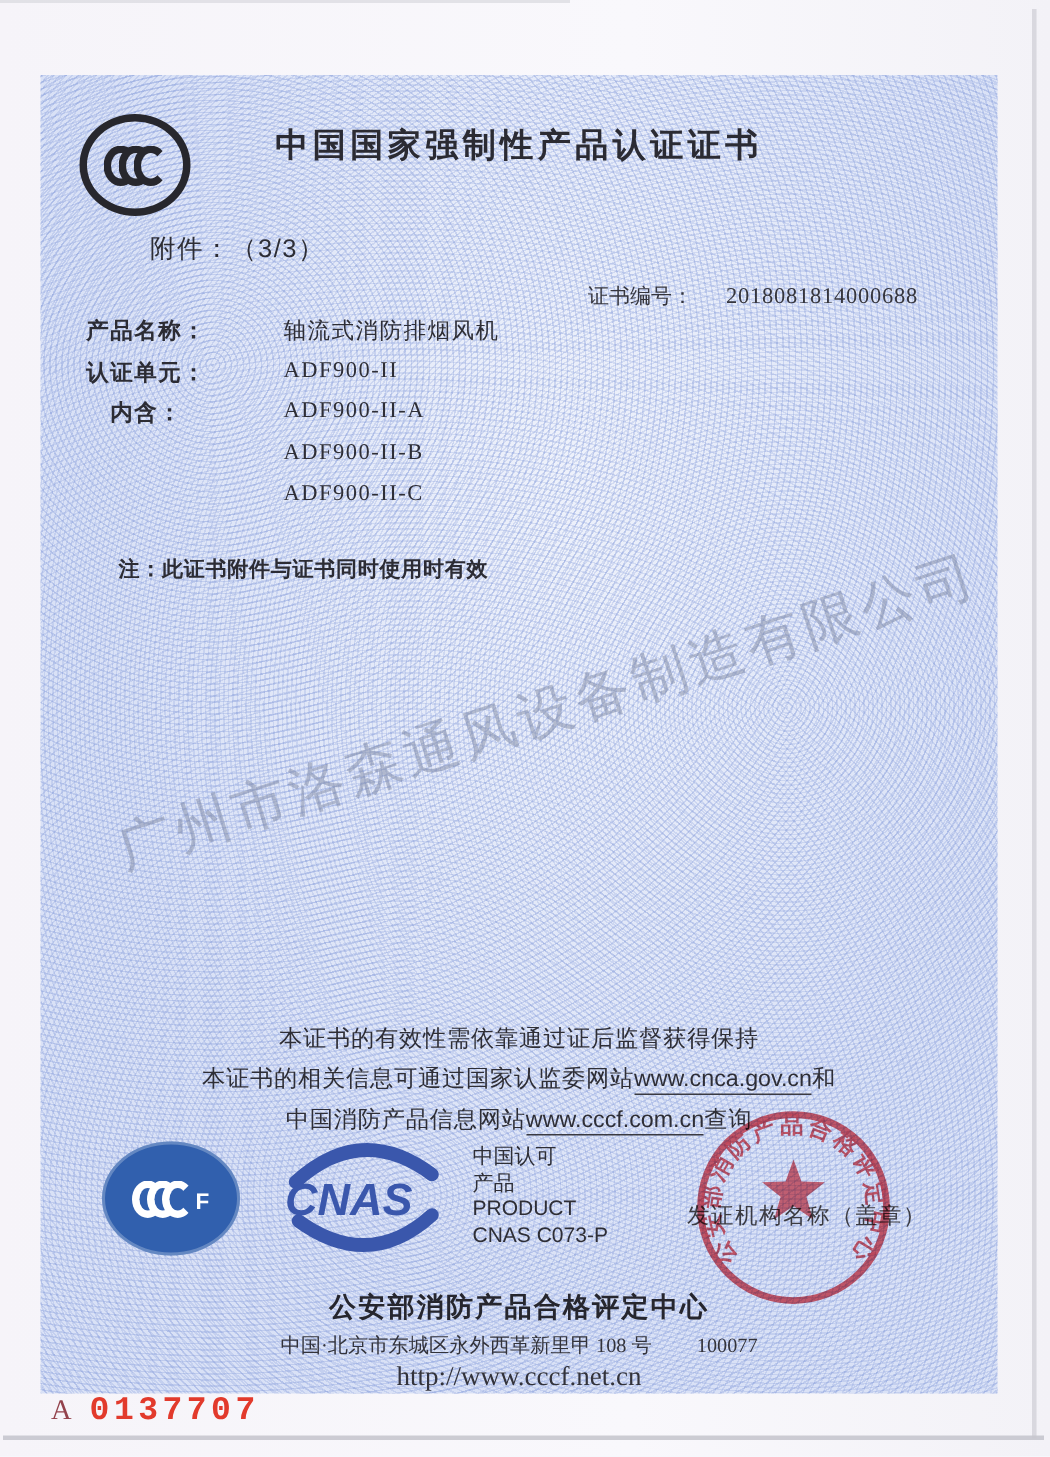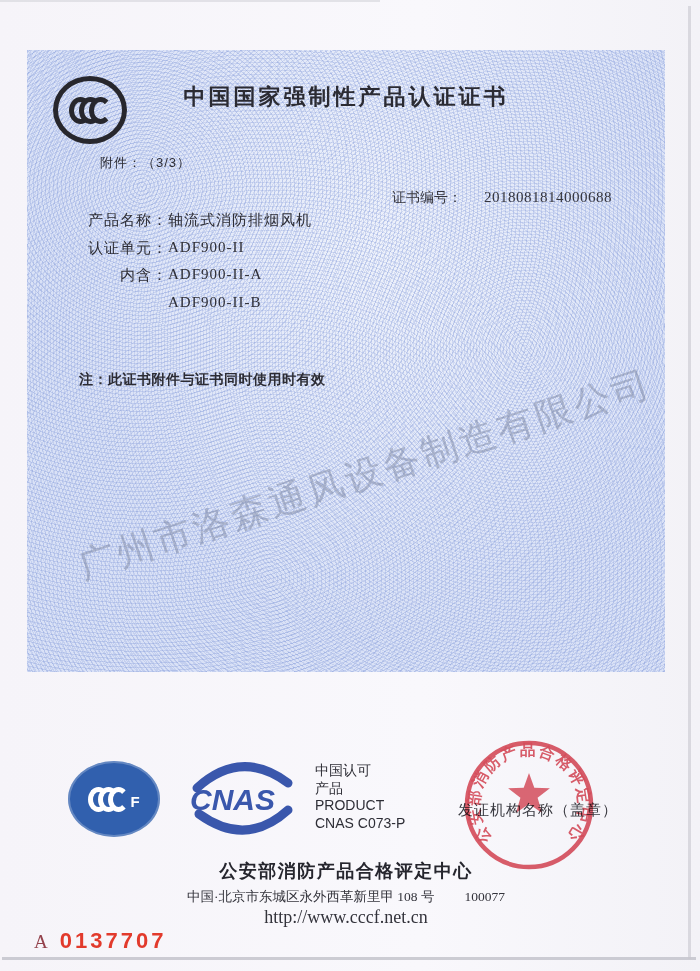--- a/index.html
+++ b/index.html
@@ -9,50 +9,50 @@
   .page {
     position:relative; width:700px; height:971px; overflow:hidden;
     background:linear-gradient(90deg,#f6f4f9 0%, #f9f8fc 60%, #f3f2f7 100%);
   }
   .edge-right { position:absolute; left:688px; top:6px; bottom:12px; width:3px; background:#d3d3da; opacity:.85; }
   .edge-bottom { position:absolute; left:2px; right:4px; top:957px; height:3px; background:#c7c7ce; opacity:.9; }
   .edge-top { position:absolute; left:0; top:0; width:380px; height:2px; background:#d8d8de; opacity:.7; }
 
   
   .cert {
-    position:absolute; left:27px; top:50px; width:638px; height:622px;
+    position:absolute; left:27px; top:50px; width:638px; height:879px;
     background-color:#d9e1f6;
     background-image:
       repeating-radial-gradient(circle at 18% 22%, rgba(122,146,214,0.28) 0 1px, rgba(255,255,255,0) 1px 4px),
       repeating-radial-gradient(circle at 78% 48%, rgba(122,146,214,0.22) 0 1px, rgba(255,255,255,0) 1px 3px),
       repeating-radial-gradient(circle at 38% 85%, rgba(122,146,214,0.22) 0 1px, rgba(255,255,255,0) 1px 4px),
       radial-gradient(ellipse at 55% 30%, rgba(255,255,255,0.55), rgba(255,255,255,0) 65%);
   }
 
   
   .ccc-logo { position:absolute; left:26px; top:26px; width:64px; height:58px;
     border:5px solid #27272d; border-radius:50%;
     display:flex; align-items:center; justify-content:center; }
   .cres { width:13px; height:17px; border:5.5px solid #27272d; border-radius:50%;
     border-right-color:transparent; flex:none; }
   .cres + .cres { margin-left:-13px; }
 
   .title-cn { position:absolute; left:0; top:32px; width:100%; text-align:center;
     font-size:22px; font-weight:700; letter-spacing:3px; color:#2b2b33; }
   .title-en { position:absolute; left:0; top:67px; width:100%; text-align:center;
     font-size:13px; letter-spacing:0.2px; color:#3d3d46; }
-  .attachment { position:absolute; left:73px; top:104px; font-size:13px; color:#2d2d35; letter-spacing:1px; }
+  .attachment { position:absolute; left:73px; top:104px; font-size:17px; color:#2d2d35; letter-spacing:1px; }
 
   .certno { position:absolute; left:365px; top:139px; font-size:14px; color:#35353d; }
   .certno .num { font-family:"Liberation Serif","DejaVu Serif",serif; font-size:15px; letter-spacing:0.5px;margin-left:22px; }
 
   .fields { position:absolute; left:0; top:161px; width:100%; }
   .frow { display:flex; height:27.5px; align-items:flex-start; }
-  .flabel { width:141px; text-align:right; font-size:15px; font-weight:400; color:#2c2c34; letter-spacing:1px; }
-  .fvalue { font-size:15px; color:#2e2e36; letter-spacing:1px;
+  .flabel { width:141px; text-align:center; font-size:15px; font-weight:700; color:#2c2c34; letter-spacing:1px; }
+  .fvalue { margin-left:21px; font-size:15px; color:#2e2e36; letter-spacing:1px;
     font-family:"Liberation Serif","DejaVu Serif",serif; }
   .note { position:absolute; left:52px; top:321px; font-size:14px; font-weight:600; color:#2c2c34; letter-spacing:0.5px; }
 
   .watermark { position:absolute; left:28px; top:400px; width:620px; text-align:center;
     transform:rotate(-18deg); font-size:37px; letter-spacing:3px;
     color:rgba(126,136,164,0.5); white-space:nowrap; pointer-events:none; }
 
   .footer-lines { position:absolute; left:0; top:629px; width:100%; text-align:center;
     font-size:15.5px; line-height:27px; color:#2e2e36; letter-spacing:0.5px; }
   .uline { border-bottom:1.5px solid #3a3a42; padding-bottom:1px;
@@ -80,21 +80,21 @@
     font-size:18px; font-weight:700; color:#26262e; letter-spacing:1.5px; }
   .address { position:absolute; left:0; top:838px; width:100%; text-align:center;
     font-size:13.5px; color:#33333b; font-family:"Liberation Serif","DejaVu Serif",serif; }
   .address .post { margin-left:30px; }
   .site { position:absolute; left:0; top:857px; width:100%; text-align:center;
     font-size:18px; color:#33333b; font-family:"Liberation Serif","DejaVu Serif",serif; }
 
   .serial { position:absolute; left:34px; top:928px; display:flex; align-items:baseline; }
   .serial-prefix { font-size:19px; color:#93424c; font-family:"Liberation Serif","DejaVu Serif",serif; }
   .serial-number { margin-left:12px; font-size:22px; font-weight:700; color:#e23a2c;
-    letter-spacing:3px; font-family:Liberation Sans, sans-serif; }
+    letter-spacing:3px; font-family:Liberation Mono, monospace; }
 </style>
 </head>
 <body>
 
 <div class="page">
 
   <div class="cert">
 
     <div class="ccc-logo">
       <span class="cres"></span>
@@ -119,26 +119,39 @@
         <span class="fvalue">ADF900-II</span>
       </div>
       <div class="frow">
         <span class="flabel">内含：</span>
         <span class="fvalue">ADF900-II-A</span>
       </div>
       <div class="frow">
         <span class="flabel"></span>
         <span class="fvalue">ADF900-II-B</span>
       </div>
+      <div class="frow">
+        <span class="flabel"></span>
+        <span class="fvalue">ADF900-II-C</span>
+      </div>
     </div>
 
     <div class="note">注：此证书附件与证书同时使用时有效</div>
 
     <div class="watermark">广州市洛森通风设备制造有限公司</div>
 
+    <div class="footer-lines">
+      <div>本证书的有效性需依靠通过证后监督获得保持</div>
+      <div>
+        <span>本证书的相关信息可通过国家认监委网站</span><span class="uline">www.cnca.gov.cn</span><span>和</span>
+      </div>
+      <div>
+        <span>中国消防产品信息网站</span><span class="uline">www.cccf.com.cn</span><span>查询</span>
+      </div>
+    </div>
 
     <div class="cccf-logo">
       <span class="cres"></span>
       <span class="cres"></span>
       <span class="cres"></span>
       <span class="cccf-f">F</span>
     </div>
 
     <svg class="cnas-logo" viewBox="0 0 106 84">
       <path d="M8 32 Q 52 -8 99 27" stroke="#3a57ac" stroke-width="9" fill="none" stroke-linecap="round"></path>

